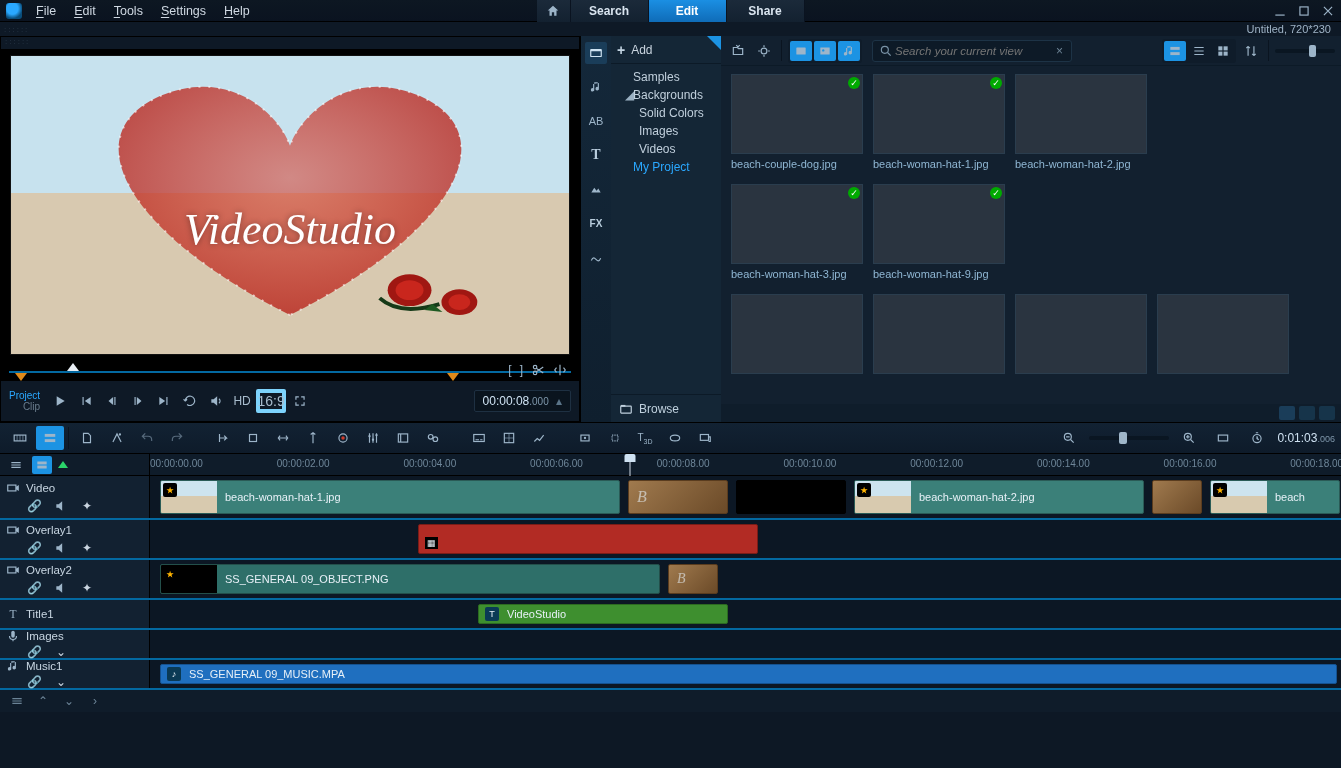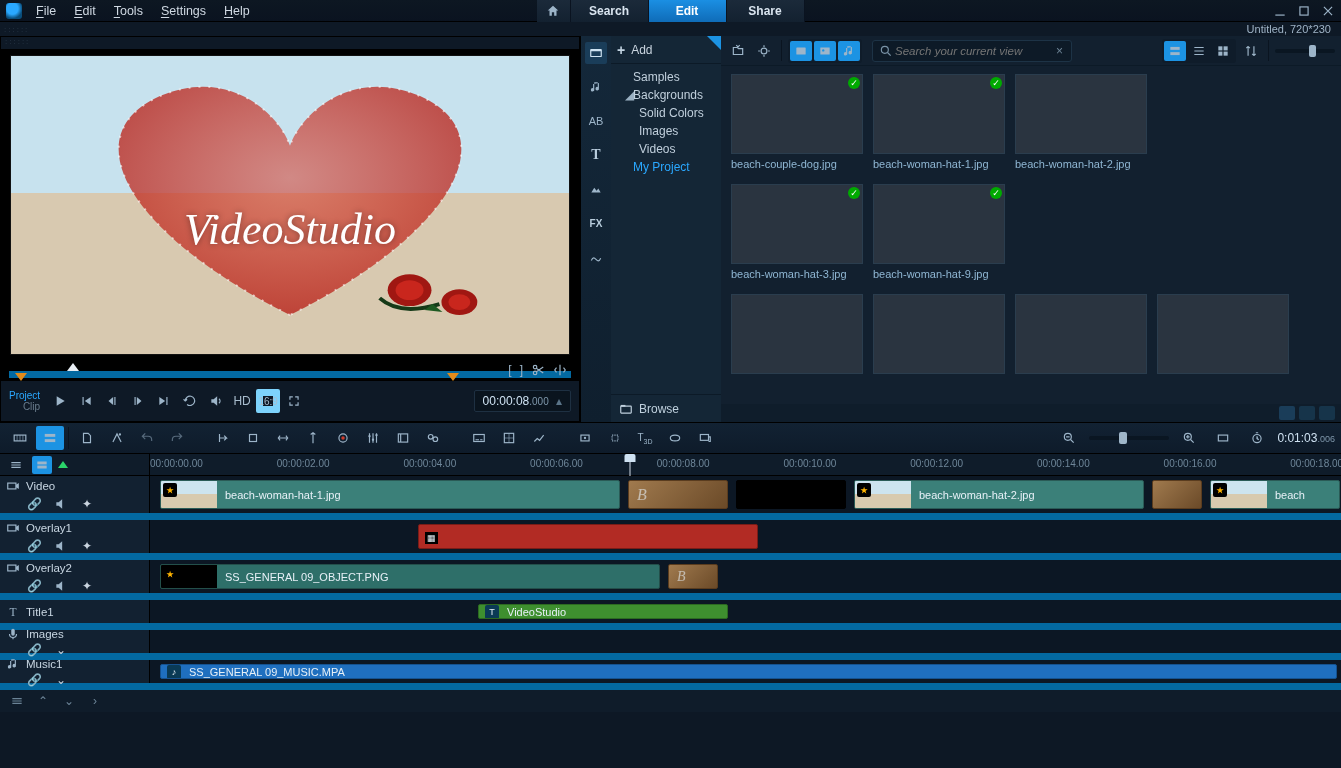--- a/index.html
+++ b/index.html
@@ -123,21 +123,21 @@
   #ruler-row .left .rb.active{background:var(--accent);}
   #ruler-row .left .tri{width:0;height:0;border-left:5px solid transparent;border-right:5px solid transparent;border-bottom:7px solid #2bd46a;cursor:pointer;}
   #ruler{flex:1;position:relative;font-family:Consolas,monospace;font-size:10px;color:#6e8699;}
   #ruler .tick{position:absolute;top:4px;}
   #ruler .playhead{position:absolute;top:0;transform:translateX(-50%);}
   #ruler .playhead .cap{width:11px;height:8px;background:#cfe2f2;border-radius:2px 2px 0 0;}
   #ruler .playhead .stem{width:1px;height:300px;background:rgba(230,240,250,.9);margin:0 auto;}
 
   
   #timeline{background:#0d1825;position:relative;overflow:hidden;height:292px;}
-  .track{display:flex;border-bottom:7px solid #0369a1;}
+  .track{display:flex;border-bottom:2px solid #0369a1;}
   .track .head{width:150px;background:#122131;border-right:1px solid #000;padding:4px 6px;display:flex;flex-direction:column;justify-content:center;gap:4px;}
   .track .head .r1{display:flex;align-items:center;gap:6px;color:#c8d6e2;font-size:11.5px;}
   .track .head .r2{display:flex;align-items:center;gap:12px;padding-left:22px;}
   .track .head .hi{width:14px;height:14px;display:flex;align-items:center;justify-content:center;}
   .track .lane{flex:1;position:relative;background:#0c1724;}
   .track.tall{height:44px;}
   .track.med{height:40px;}
   .track.short{height:30px;}
 
   .clip{position:absolute;top:4px;bottom:4px;border-radius:2px;display:flex;align-items:center;overflow:hidden;font-size:11px;color:#e7f0f7;cursor:pointer;}
@@ -294,21 +294,21 @@
             <path d="M4 12a8 8 0 1 1 3 6M4 12l-3-3m3 3l3-3" fill="none" stroke="#9db5c9" stroke-width="2"></path>
           </svg>
         </div>
       <div class="pc">
           <svg class="icon" viewBox="0 0 24 24">
             <path d="M4 9v6h4l6 5V4L8 9z"></path>
             <path d="M17 8a5 5 0 010 8" fill="none" stroke="#9db5c9" stroke-width="2"></path>
           </svg>
         </div>
       <div class="pc hd">HD</div>
-      <div class="pc" style="font-size:10px;border:7px solid #7dd3fc;padding:1px 5px;">16:9</div>
+      <div class="pc" style="font-size:14px;border:4px solid #7dd3fc;padding:1px 11px;">16:9</div>
       <div class="pc">
           <svg class="icon" viewBox="0 0 24 24">
             <path d="M4 4h6v2H6v4H4zM20 4v6h-2V6h-4V4zM4 20v-6h2v4h4v2zM20 20h-6v-2h4v-4h2z"></path>
           </svg>
         </div>
       <div class="timecode"><span>00:00:08</span><span class="frac">.000</span> <span style="color:#5a7488">▴</span></div>
     </div>
   </div>
 
   <div id="library">

